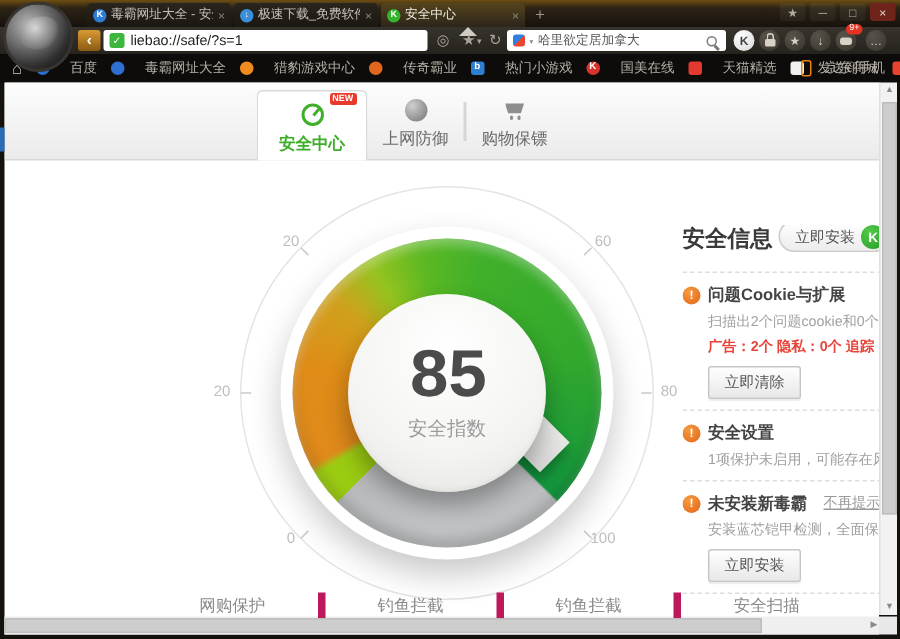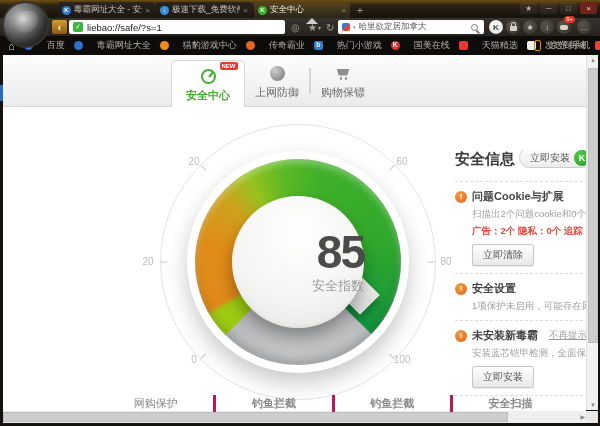--- a/index.html
+++ b/index.html
@@ -114,21 +114,21 @@
       #9ccc12 0deg 13deg, #df8a1b 17deg, #e08c17 55deg, #cfa11c 85deg,
       #93c31f 105deg, #5cb823 125deg, #40b02a 150deg, #32a82c 210deg,
       #1d9c38 250deg, #12953f 269deg, #bcbebf 270deg, #c2c4c5 320deg, #b8babb 360deg);
     box-shadow:inset 0 4px 7px rgba(255,255,255,.35), inset 0 -5px 9px rgba(0,0,0,.18); }
   .bubble-tail { position:absolute; left:186px; top:157px; width:28px; height:28px;
     background:linear-gradient(135deg,#f3f3f1,#d9d9d7); transform:rotate(45deg);
     box-shadow:4px 4px 8px rgba(0,0,0,.25); z-index:2; }
   .bubble { position:absolute; left:72px; top:72px; width:132px; height:132px; border-radius:50%;
     background:radial-gradient(circle at 50% 28%, #ffffff 0%, #f4f4f2 60%, #e2e2e0 100%);
     box-shadow:0 9px 16px rgba(0,0,0,.32), inset 0 -2px 3px rgba(0,0,0,.04);
-    display:flex; flex-direction:column; align-items:flex-end; justify-content:center; z-index:3; }
+    display:flex; flex-direction:column; align-items:center; justify-content:center; z-index:3;font-family:Liberation Mono, monospace; }
   .score { font-size:46px; font-weight:bold; color:#4b4b4b; letter-spacing:-2px; line-height:1; }
   .score-label { font-size:13px; color:#9b9b9b; margin-top:2px; }
   .gauge-caption { position:absolute; left:0; top:250px; width:276px; text-align:center;
     font-size:14px; color:#6e6e6e; z-index:4; }
   
   .panel { position:absolute; left:452px; top:95px; width:138px; overflow:hidden; }
   .panel-head { position:relative; height:24px; }
   .panel-title { font-size:15px; font-weight:bold; color:#3a3a3a; }
   .fix-pill { position:absolute; right:0; top:-3px; height:21px; border:1px solid #ccc; border-radius:11px;
     background:linear-gradient(#fff,#ececec); display:flex; align-items:center; gap:4px; padding:0 2px 0 10px; }
@@ -142,21 +142,21 @@
     color:#fff; font-size:8px; font-weight:bold; display:flex; align-items:center; justify-content:center; flex:0 0 12px; }
   .item-title { font-size:11px; font-weight:bold; color:#444; white-space:nowrap; }
   .item-link { font-size:9.5px; color:#999; text-decoration:underline; margin-left:6px; white-space:nowrap; }
   .item-desc { font-size:9.5px; color:#a0a0a0; margin:4px 0 0 17px; white-space:nowrap; }
   .item-stats { font-size:9.5px; color:#e8443a; font-weight:bold; margin:4px 0 0 17px; white-space:nowrap; }
   .item-btn { display:inline-block; margin:6px 0 0 17px; padding:3px 10px; border:1px solid #c6c6c6; border-radius:2px;
     background:linear-gradient(#fefefe,#e8e8e8); font-size:10px; color:#555; box-shadow:0 1px 1px rgba(0,0,0,.08); }
   
   .bottom-nav { position:absolute; left:95px; top:340px; width:470px; height:17px; display:flex; z-index:5; background:transparent; }
   .bn-cell { flex:1; display:flex; align-items:center; justify-content:center; font-size:11px; color:#8a8a8a; }
-  .bn-cell + .bn-cell { border-left:3px solid #be185d;font-weight:bold; }
+  .bn-cell + .bn-cell { border-left:5px solid #be185d; }
   
   .vscroll { position:absolute; right:2px; top:55px; width:12px; height:355px; background:#f2f2f2; border-left:1px solid #e0e0e0; }
   .vthumb { position:absolute; left:1px; top:13px; width:10px; height:275px; background:#cdcdcd; border:1px solid #bdbdbd; }
   .varrow { position:absolute; left:0; width:12px; text-align:center; font-size:6px; color:#8a8a8a; }
   .hscroll { position:absolute; left:3px; bottom:3px; width:583px; height:12px; background:#efefef; }
   .hthumb { position:absolute; left:0; top:1px; width:505px; height:10px; background:#cdcdcd; border:1px solid #bdbdbd; }
   .harrow { position:absolute; right:1px; top:0; font-size:6px; color:#8a8a8a; line-height:12px; }
   .corner { position:absolute; right:2px; bottom:3px; width:12px; height:12px; background:#e8e8e8; }
 </style>
 </head>

